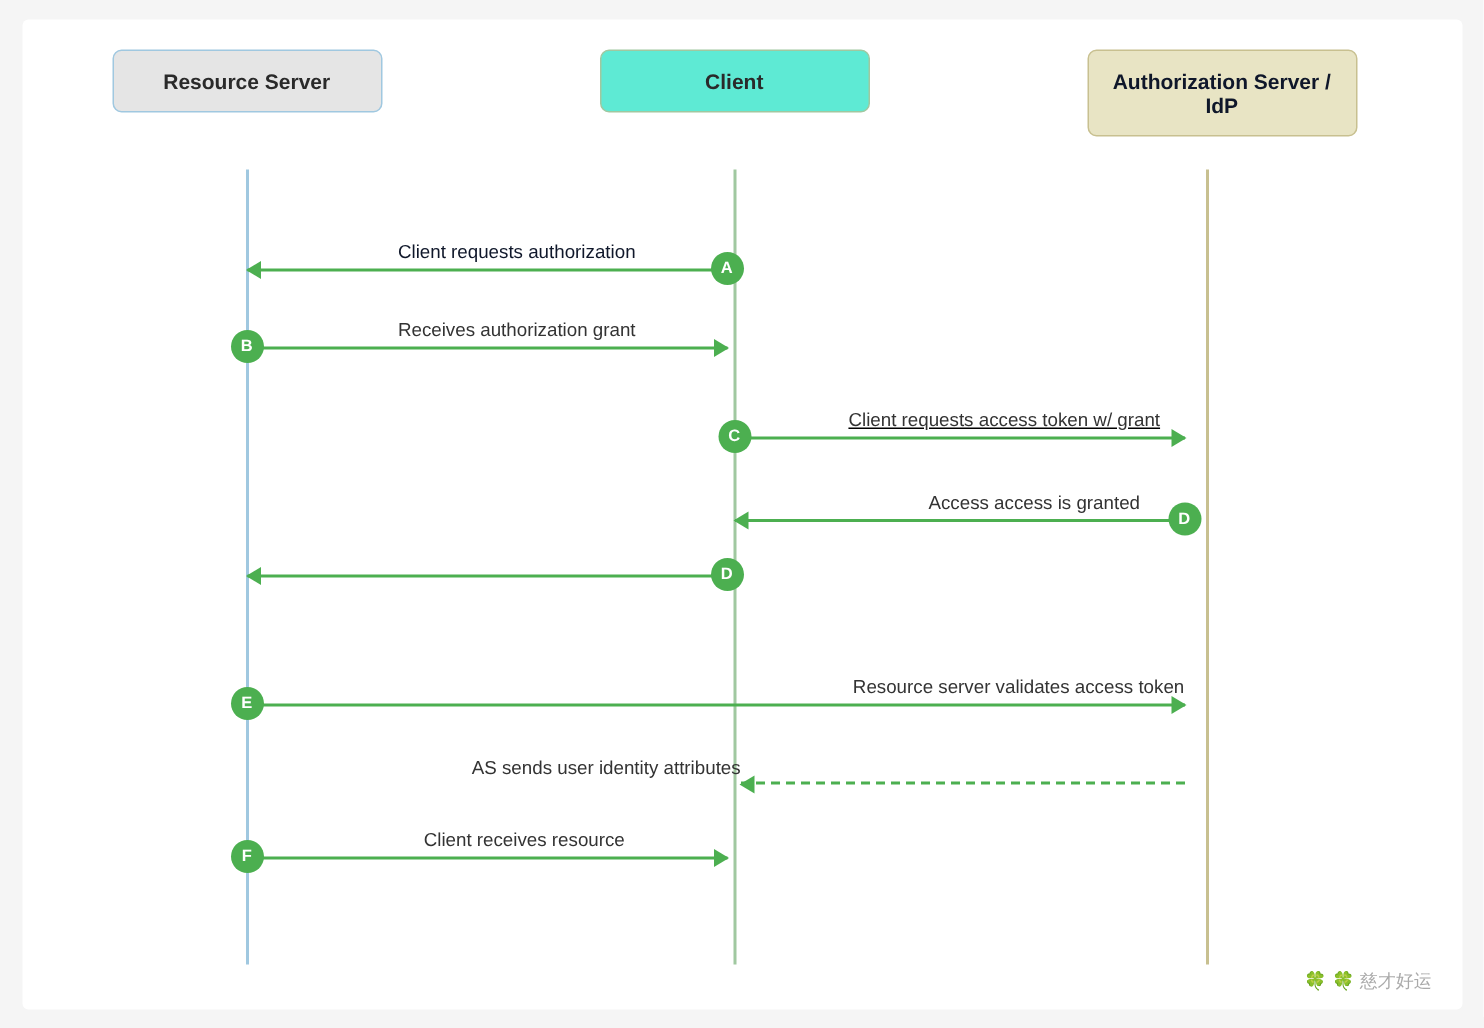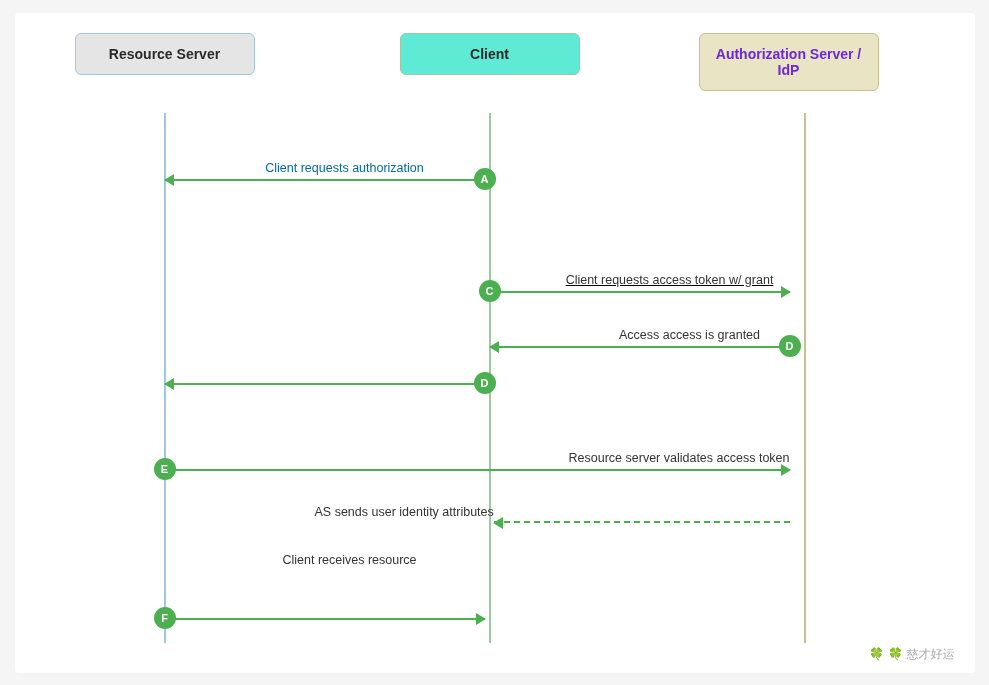--- a/index.html
+++ b/index.html
@@ -40,22 +40,22 @@
     }
     .actor-client {
       background: #5eead4;
       border: 1.5px solid #a0c8a0;
       left: 385px;
       color: #2a2a2a;
     }
     .actor-auth {
       background: #e8e4c4;
       border: 1.5px solid #c8c090;
-      left: 684px;
-      color: #6d28d9;
+      left: 710px;
+      color: #0f172a;
     }
 
     
     .lifeline {
       position: absolute;
       top: 100px;
       bottom: 30px;
       width: 2px;
     }
     .lifeline-resource {
@@ -112,29 +112,38 @@
   </div>
   <div class="actor-box actor-auth">
     <span>Authorization Server / IdP</span>
   </div>
 
   <div class="lifeline lifeline-resource"></div>
   <div class="lifeline lifeline-client"></div>
   <div class="lifeline lifeline-auth"></div>
 
   <div style="position:absolute; top:148px; left:150px; right:490px; display:flex; flex-direction:column; align-items:center;">
-    <div style="font-size:12.5px; color:#0369a1; margin-bottom:4px; white-space:nowrap; margin-left:40px;">Client requests authorization</div>
+    <div style="font-size:12.5px; color:#0f172a; margin-bottom:4px; white-space:nowrap; margin-left:40px;">Client requests authorization</div>
     <div style="display:flex; align-items:center; width:100%; position:relative;">
       <div style="flex:1; height:2px; background:#4caf50; position:relative;">
         <div style="position:absolute; left:-1px; top:-5px; border-right:10px solid #4caf50; border-top:6px solid transparent; border-bottom:6px solid transparent;"></div>
       </div>
       <div class="badge" style="position:absolute; right:-11px; top:-11px;">A</div>
     </div>
   </div>
 
+  <div style="position:absolute; top:200px; left:150px; right:490px; display:flex; flex-direction:column; align-items:center;">
+    <div style="font-size:12.5px; color:#333; margin-bottom:4px; white-space:nowrap; margin-left:40px;">Receives authorization grant</div>
+    <div style="display:flex; align-items:center; width:100%; position:relative;">
+      <div class="badge" style="position:absolute; left:-11px; top:-11px;">B</div>
+      <div style="flex:1; height:2px; background:#4caf50; position:relative;">
+        <div style="position:absolute; right:-1px; top:-5px; border-left:10px solid #4caf50; border-top:6px solid transparent; border-bottom:6px solid transparent;"></div>
+      </div>
+    </div>
+  </div>
 
   <div style="position:absolute; top:260px; left:475px; right:185px; display:flex; flex-direction:column; align-items:center;text-decoration:underline;">
     <div style="font-size:12.5px; color:#333; margin-bottom:4px; white-space:nowrap; margin-left:60px;">Client requests access token w/ grant</div>
     <div style="display:flex; align-items:center; width:100%; position:relative;">
       <div class="badge" style="position:absolute; left:-11px; top:-11px;">C</div>
       <div style="flex:1; height:2px; background:#4caf50; position:relative;">
         <div style="position:absolute; right:-1px; top:-5px; border-left:10px solid #4caf50; border-top:6px solid transparent; border-bottom:6px solid transparent;"></div>
       </div>
     </div>
   </div>
@@ -170,21 +179,21 @@
 
   <div style="position:absolute; top:492px; left:150px; right:185px; display:flex; flex-direction:row; align-items:flex-end;">
     <div style="font-size:12.5px; color:#333; margin-bottom:4px; white-space:nowrap; margin-left:150px;">AS sends user identity attributes</div>
     <div style="display:flex; align-items:center; width:100%; position:relative;">
       <div style="flex:1; height:0; border-top:2.5px dashed #4caf50; position:relative;">
         <div style="position:absolute; left:-1px; top:-6px; border-right:10px solid #4caf50; border-top:6px solid transparent; border-bottom:6px solid transparent;"></div>
       </div>
     </div>
   </div>
 
-  <div style="position:absolute; top:540px; left:150px; right:490px; display:flex; flex-direction:column; align-items:center;gap:47px;">
+  <div style="position:absolute; top:540px; left:150px; right:490px; display:flex; flex-direction:column; align-items:center;">
     <div style="font-size:12.5px; color:#333; margin-bottom:4px; white-space:nowrap; margin-left:50px;">Client receives resource</div>
     <div style="display:flex; align-items:center; width:100%; position:relative;">
       <div class="badge" style="position:absolute; left:-11px; top:-11px;">F</div>
       <div style="flex:1; height:2px; background:#4caf50; position:relative;">
         <div style="position:absolute; right:-1px; top:-5px; border-left:10px solid #4caf50; border-top:6px solid transparent; border-bottom:6px solid transparent;"></div>
       </div>
     </div>
   </div>
 
   <div class="watermark">

